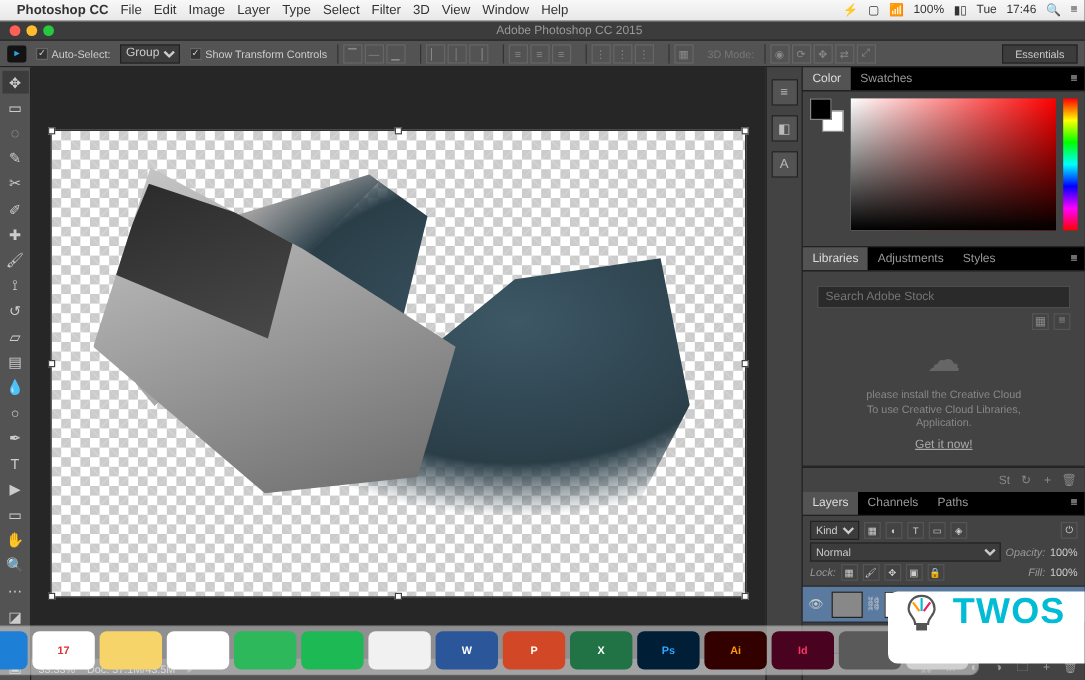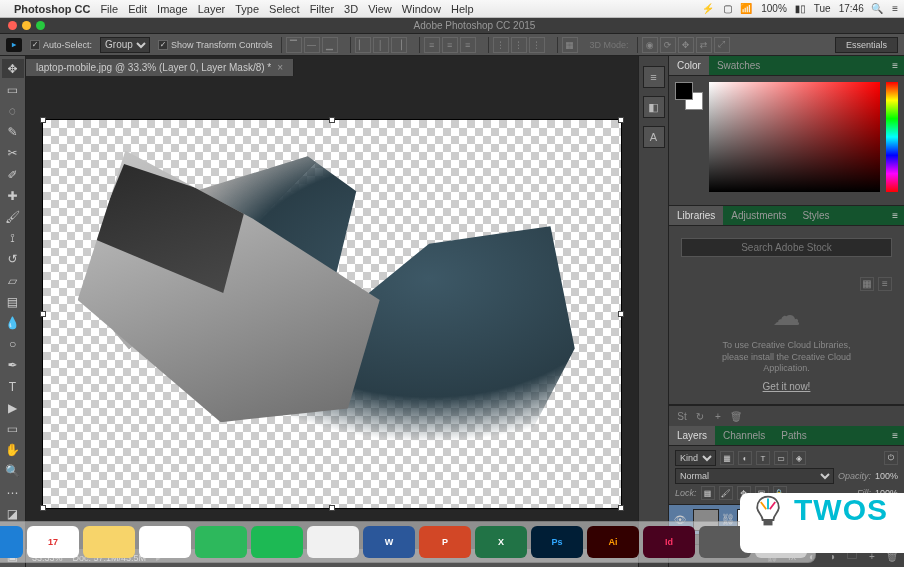--- a/index.html
+++ b/index.html
@@ -78,38 +78,38 @@
 }
 .status-bar { height: 18px; background: #535353; display:flex; align-items:center; color:#ccc; font-size:9px; padding: 0 6px; gap:10px;}
 .status-bar .chev { color:#888;}
 
 
 .mini-strip { width: 30px; background: #434343; border-left:1px solid #222; display:flex; flex-direction:column; padding-top:10px; gap:8px; align-items:center;}
 .mini-strip .mini { width:22px; height:22px; border:1px solid #222; background:#535353; display:flex;align-items:center;justify-content:center; color:#bbb; font-size:11px;}
 
 
 .right-panels { width: 236px; background: #434343; border-left:1px solid #222; display:flex; flex-direction:column; font-size:10px; color:#ccc;}
-.panel-tabs { display:flex; background:#14532d; border-bottom:1px solid #222;}
+.panel-tabs { display:flex; background:#000000; border-bottom:1px solid #222;}
 .panel-tab { padding: 4px 8px; cursor:pointer; color:#999;}
 .panel-tab.active { background:#535353; color:#ddd;}
 .color-panel { height: 130px; padding: 6px; display:flex; gap:6px; border-bottom:1px solid #222;}
 .fgbg { width:28px; height:28px; position:relative;}
 .fgbg .fg { position:absolute; width:18px; height:18px; background:#000; border:1px solid #888; left:0; top:0;}
 .fgbg .bg { position:absolute; width:18px; height:18px; background:#fff; border:1px solid #888; right:0; bottom:0;}
 .color-field { flex:1; height:110px; background: linear-gradient(to right, #fff, #ff0000); position:relative;}
 .color-field::after { content:""; position:absolute; inset:0; background:linear-gradient(to top, #000, transparent);}
 .hue-strip { width:12px; height:110px; background: linear-gradient(to bottom, #ff0000,#ffff00,#00ff00,#00ffff,#0000ff,#ff00ff,#ff0000);}
 .cc-panel { padding: 12px; text-align:center; color:#888; border-bottom:1px solid #222;}
-.cc-panel .search { width:100%; background:#2a2a2a; border:1px solid #555; color:#888; font-size:10px; padding:3px 6px; margin-bottom:20px;text-align:center;}
+.cc-panel .search { width:100%; background:#2a2a2a; border:1px solid #555; color:#888; font-size:10px; padding:3px 6px; margin-bottom:4px;}
 .cc-panel .icons-row { display:flex; justify-content:flex-end; gap:4px; margin-bottom:8px;}
 .cc-panel .icons-row div { width:14px; height:14px; border:1px solid #555;}
 .cc-panel .cc-logo { font-size:28px; margin:8px 0; color:#666;}
 .cc-panel .cc-msg { font-size:9px; line-height:1.3;}
 .cc-panel .cc-link { text-decoration:underline; color:#aaa; margin-top:6px; display:inline-block;}
-.cc-bottom-icons { display:flex; gap:4px; padding:3px 6px; border-top:1px solid #222;}
+.cc-bottom-icons { display:flex; justify-content:flex-end; gap:4px; padding:3px 6px; border-top:1px solid #222;}
 .cc-bottom-icons div { width:14px;height:14px; color:#888; font-size:10px; display:flex;align-items:center;justify-content:center;}
 .layers-panel { flex:1; display:flex; flex-direction:column;}
 .layers-controls { padding: 4px 6px; display:flex; flex-direction:column; gap:2px; border-bottom:1px solid #222;}
 .layers-row { display:flex; align-items:center; gap:4px; font-size:9px;}
 .layers-row select, .layers-row input { background:#3c3c3c; color:#ccc; border:1px solid #222; font-size:9px; height:16px;}
 .layers-row .label { color:#999;font-style:italic;}
 .layers-row .value { margin-left:auto;}
 .layers-row .mini-icon { width:14px; height:14px; border:1px solid #555; display:flex;align-items:center;justify-content:center;font-size:8px;}
 .layer-list { flex:1; background:#3c3c3c;}
 .layer-item { display:flex; align-items:center; height:30px; background:#5a7aa0; border-bottom:1px solid #222;}
@@ -235,26 +235,20 @@
     <div class="tool">▭</div>
     <div class="tool">✋</div>
     <div class="tool">🔍</div>
     <div class="tool">⋯</div>
     <div class="tool">◪</div>
     <div class="tool">◐</div>
     <div class="tool">▣</div>
   </div>
 
   <div class="doc-area">
-    <div class="doc-tab-bar">
-      <div class="doc-tab">
-        <span>laptop-mobile.jpg @ 33.3% (Layer 0, Layer Mask/8) *</span>
-        <span class="close">×</span>
-      </div>
-    </div>
     <div class="canvas-wrap">
       <div class="canvas">
         <div class="handle" style="left:-3px;top:-3px"></div>
         <div class="handle" style="right:-3px;top:-3px"></div>
         <div class="handle" style="left:-3px;bottom:-3px"></div>
         <div class="handle" style="right:-3px;bottom:-3px"></div>
         <div class="handle" style="left:50%;top:-3px;margin-left:-3px"></div>
         <div class="handle" style="left:50%;bottom:-3px;margin-left:-3px"></div>
         <div class="handle" style="top:50%;left:-3px;margin-top:-3px"></div>
         <div class="handle" style="top:50%;right:-3px;margin-top:-3px"></div>
@@ -299,22 +293,22 @@
     </div>
     <div class="cc-panel">
       <div style="display:flex;gap:4px;">
         <input class="search" placeholder="Search Adobe Stock" style="">
       </div>
       <div class="icons-row">
         <div>▦</div>
         <div>≡</div>
       </div>
       <div class="cc-logo">☁︎</div>
+      <div class="cc-msg">please install the Creative Cloud</div>
       <div class="cc-msg">To use Creative Cloud Libraries,</div>
-      <div class="cc-msg">please install the Creative Cloud</div>
       <div class="cc-msg">Application.</div>
       <a class="cc-link">Get it now!</a>
     </div>
     <div class="cc-bottom-icons">
       <div>St</div>
       <div>↻</div>
       <div>+</div>
       <div>🗑</div>
     </div>
 

